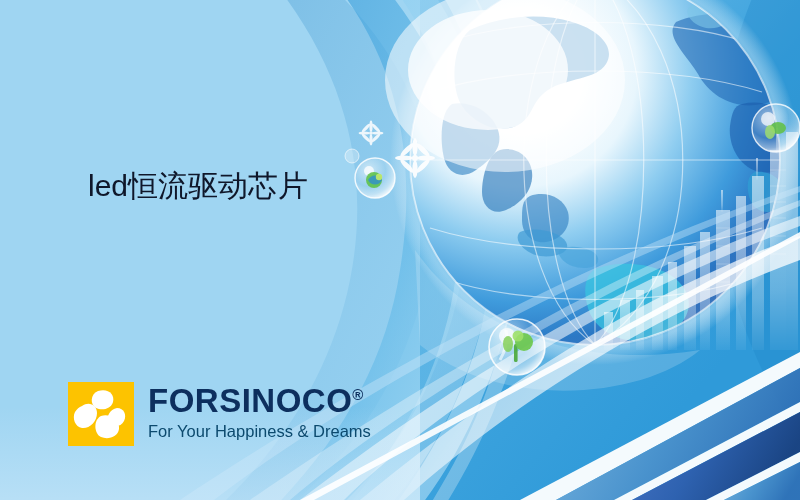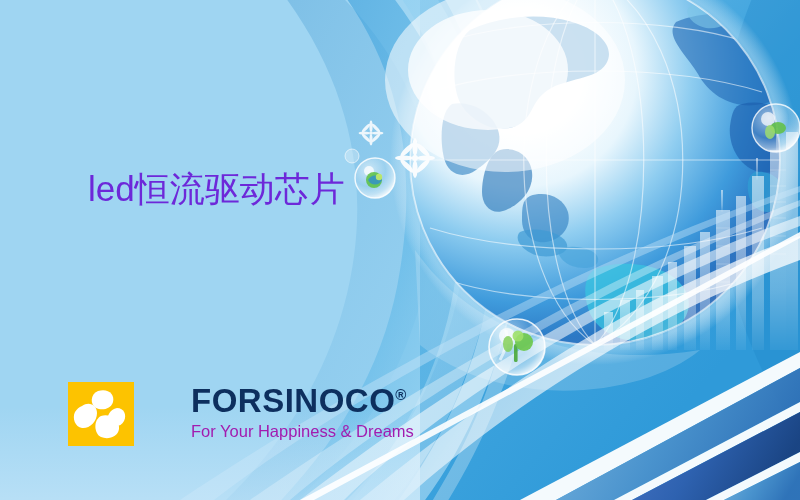--- a/index.html
+++ b/index.html
@@ -28,39 +28,38 @@
 
   
   #title-block {
     position: absolute;
     left: 88px;
     top: 166px;
     z-index: 40;
     line-height: 1.32;
   }
   .title-line {
-    color: #6d28d9;
-    font-size: 35px;
+    color: #0f172a;
+    font-size: 30px;
     font-family: "Liberation Sans", "DejaVu Sans", sans-serif;
     white-space: nowrap;
     letter-spacing: 0px;
   }
   .title-line.second {
     padding-left: 10px;
   }
 
   
   #logo {
     position: absolute;
     left: 68px;
     top: 382px;
     z-index: 40;
     display: flex;
     align-items: flex-start;
-    gap: 43px;
   }
   #logo-mark {
     width: 66px;
     height: 64px;
     background: #fdc300;
     flex: none;
     position: relative;
   }
   #logo-text {
     margin-left: 14px;
@@ -74,21 +73,21 @@
     line-height: 1;
     white-space: nowrap;
     font-family: "Liberation Sans", sans-serif;
   }
   #logo-reg {
     font-size: 15px;
     vertical-align: super;
     line-height: 1;
   }
   #logo-tagline {
-    color: #a21caf;
+    color: #0c4a6e;
     font-size: 16.5px;
     line-height: 1;
     margin-top: 6px;
     white-space: nowrap;
     font-family: "Liberation Sans", sans-serif;
   }
 </style>
 </head>
 <body>
 

